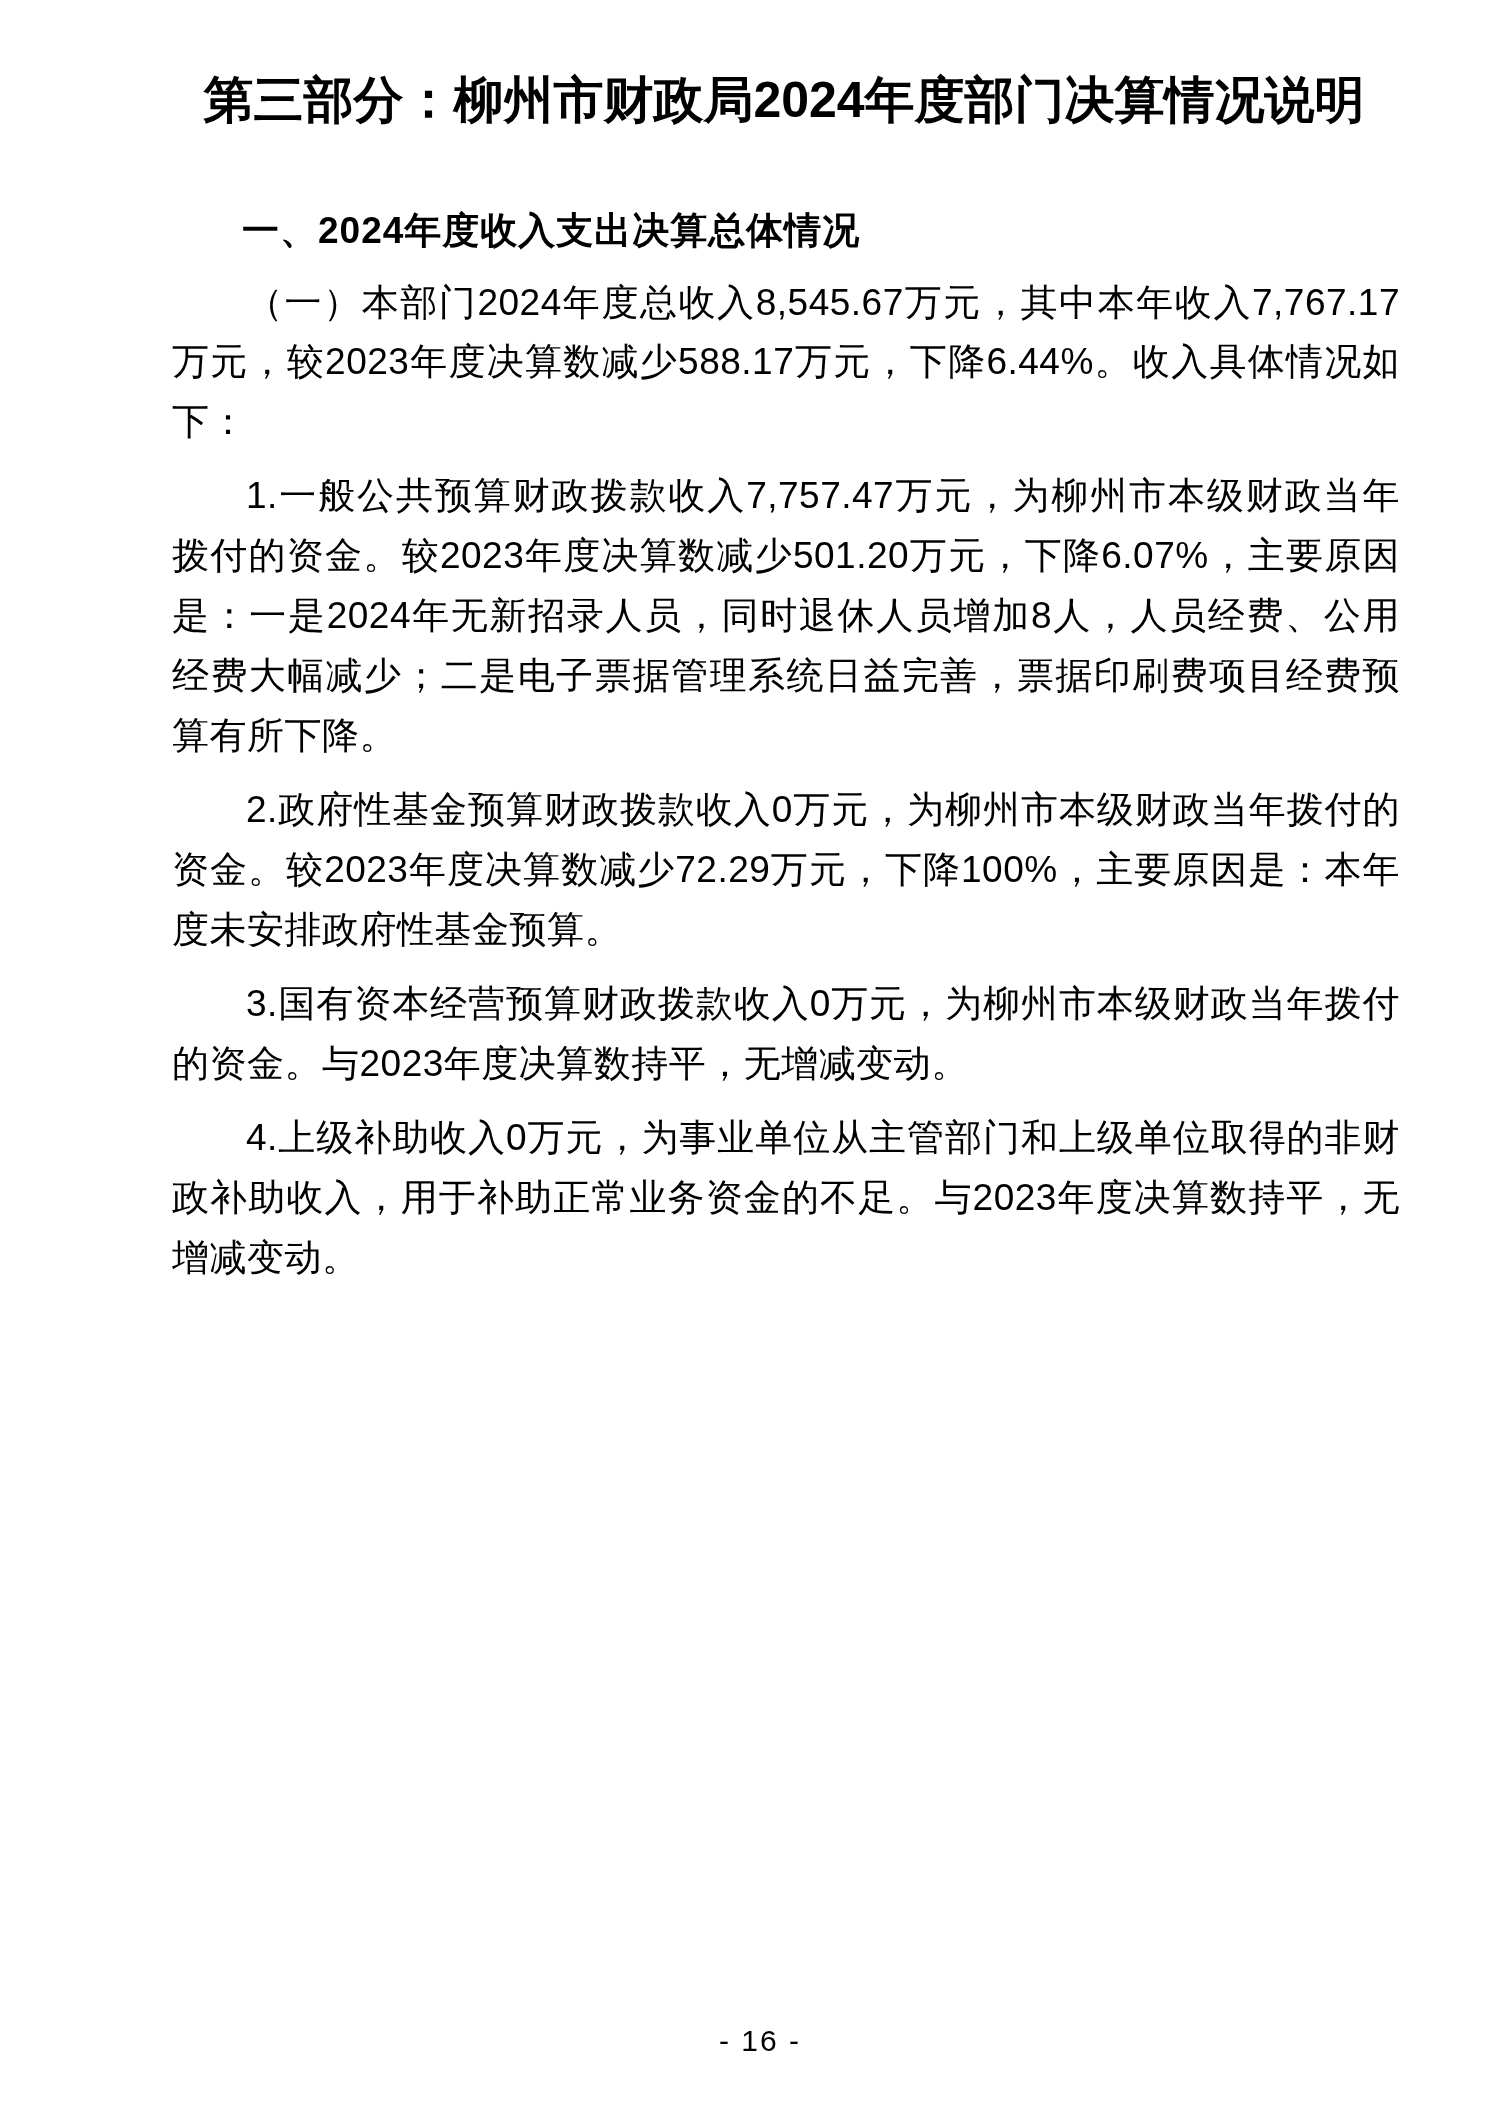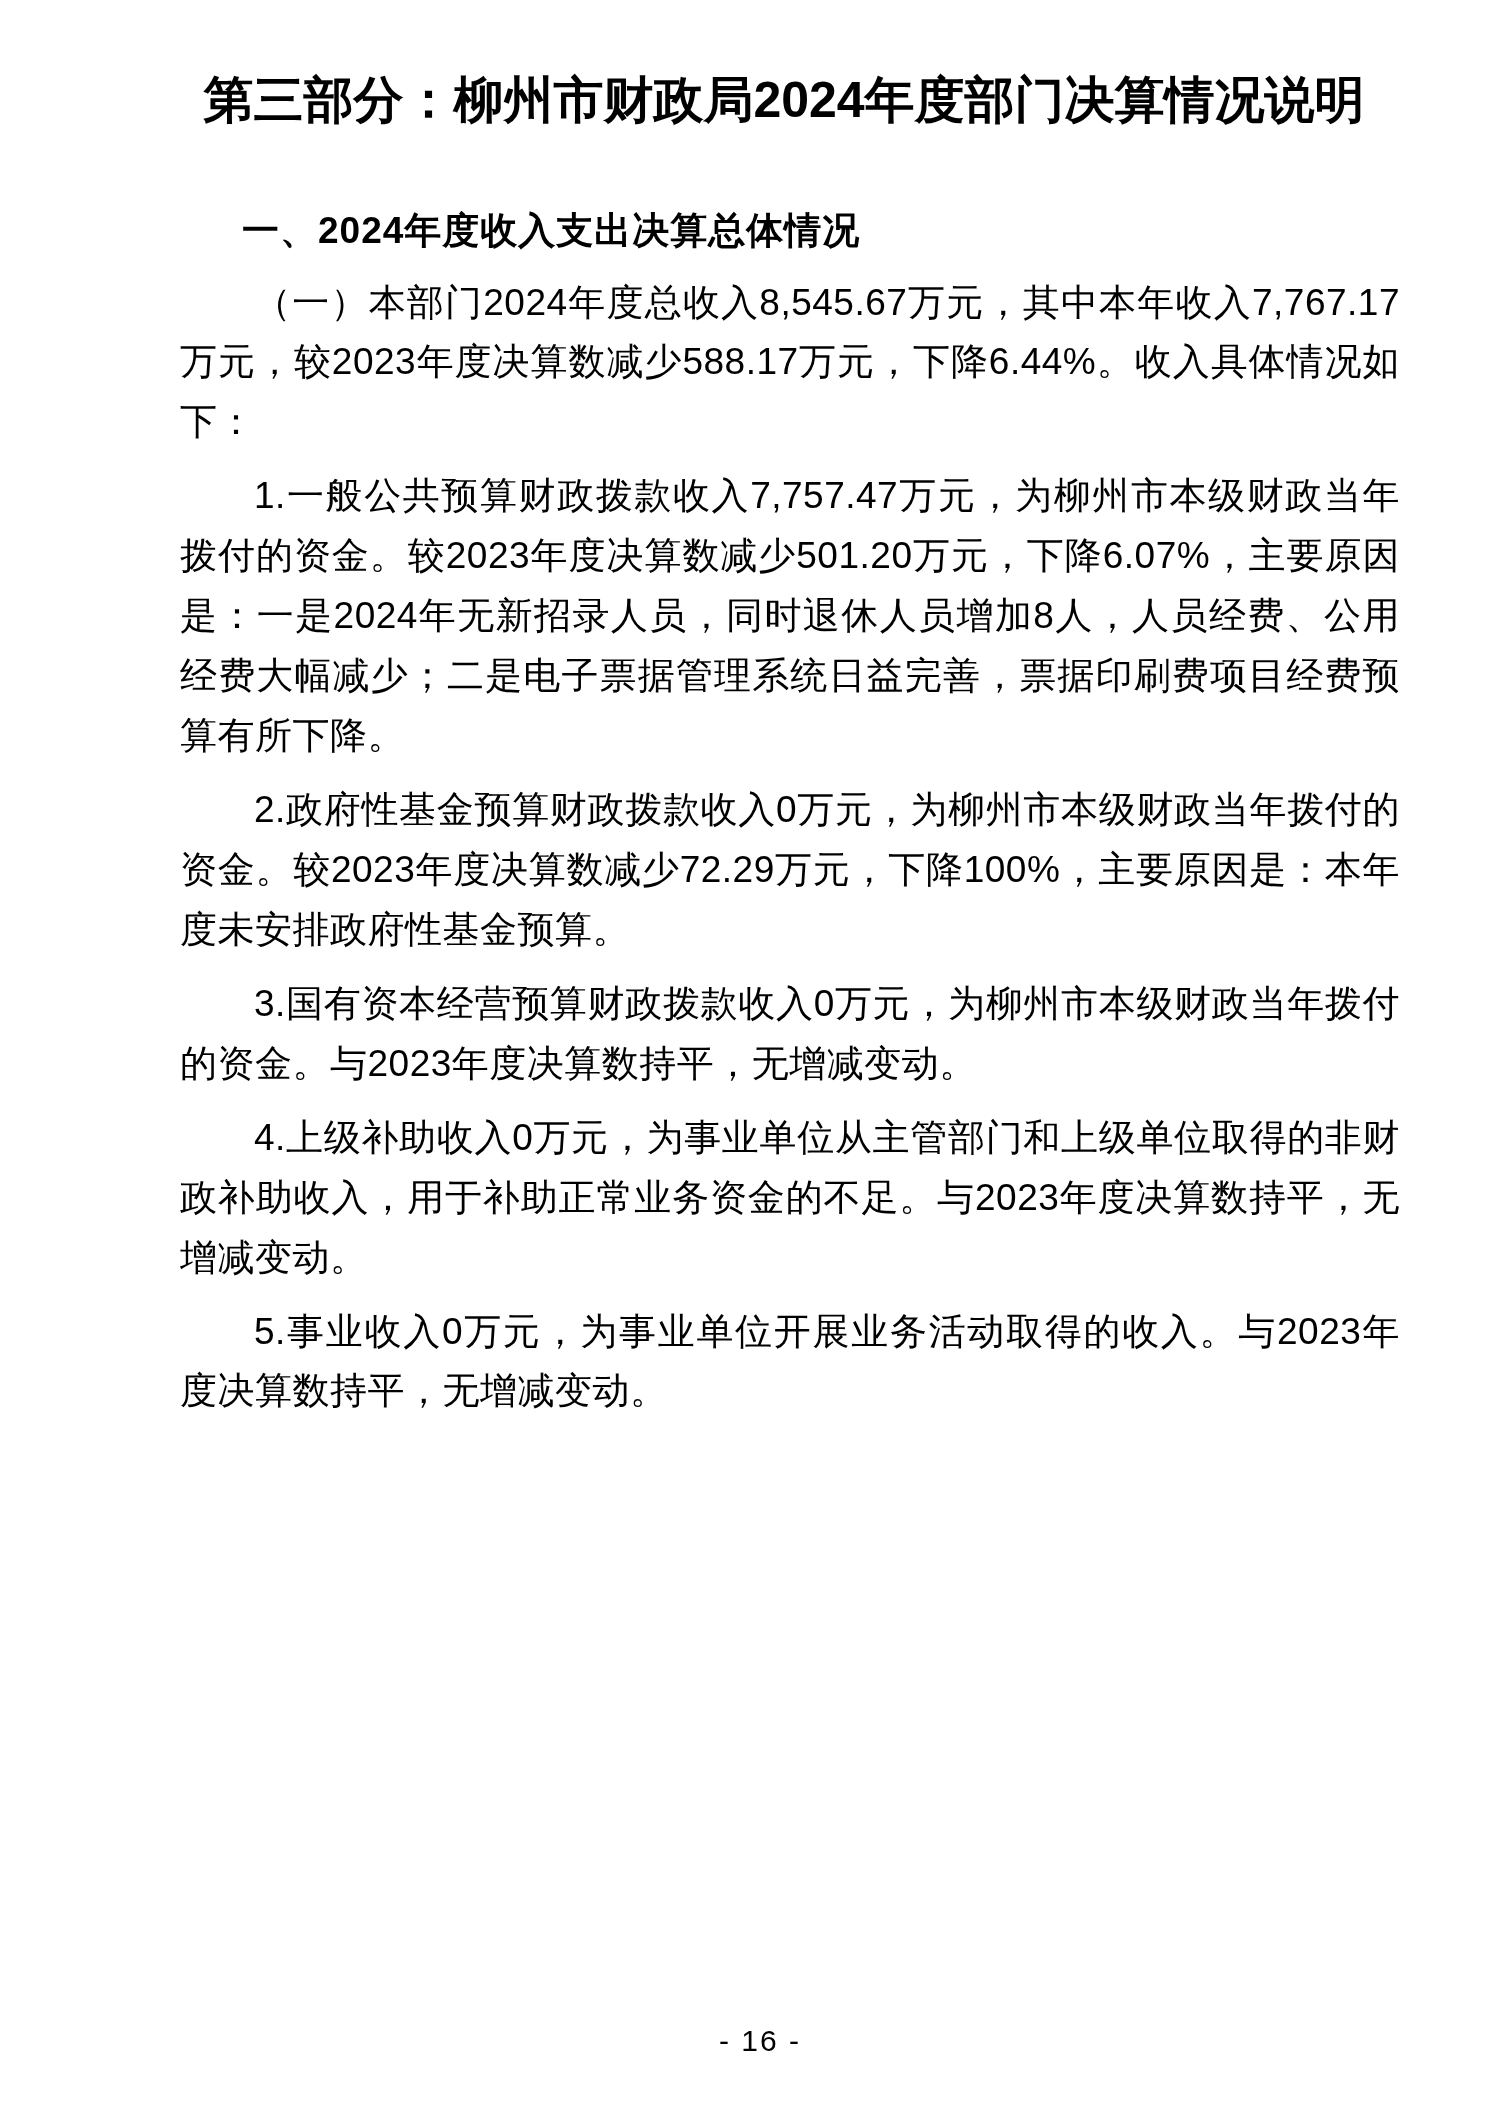--- a/index.html
+++ b/index.html
@@ -35,21 +35,21 @@
     font-size: 37px;
     font-weight: bold;
     line-height: 1.5;
     margin: 72px 0 0 0;
     text-indent: 74px;
     letter-spacing: 1px;
   }
   .para {
     font-size: 37px;
     line-height: 1.62;
-    margin: 14px 0 0 12px;
+    margin: 14px 0 0 4px;
     text-indent: 74px;
     text-align: justify;
     letter-spacing: 0.5px;
     word-break: break-all;
   }
   .page-number {
     position: absolute;
     bottom: 46px;
     left: 16px;
     width: 100%;
@@ -65,16 +65,15 @@
 
   <h1 class="doc-title">第三部分：柳州市财政局2024年度部门决算情况说明</h1>
 
   <h2 class="section-heading">一、2024年度收入支出决算总体情况</h2>
 
   <p class="para">（一）本部门2024年度总收入8,545.67万元，其中本年收入7,767.17万元，较2023年度决算数减少588.17万元，下降6.44%。收入具体情况如下：</p>
   <p class="para">1.一般公共预算财政拨款收入7,757.47万元，为柳州市本级财政当年拨付的资金。较2023年度决算数减少501.20万元，下降6.07%，主要原因是：一是2024年无新招录人员，同时退休人员增加8人，人员经费、公用经费大幅减少；二是电子票据管理系统日益完善，票据印刷费项目经费预算有所下降。</p>
   <p class="para">2.政府性基金预算财政拨款收入0万元，为柳州市本级财政当年拨付的资金。较2023年度决算数减少72.29万元，下降100%，主要原因是：本年度未安排政府性基金预算。</p>
   <p class="para">3.国有资本经营预算财政拨款收入0万元，为柳州市本级财政当年拨付的资金。与2023年度决算数持平，无增减变动。</p>
   <p class="para">4.上级补助收入0万元，为事业单位从主管部门和上级单位取得的非财政补助收入，用于补助正常业务资金的不足。与2023年度决算数持平，无增减变动。</p>
-  <p class="para">5.事业收入0万元，为事业单位开展业务活动取得的收入。与2023年度决算数持平，无增减变动。</p>
 
   <div class="page-number">- 16 -</div>
 </div>
 
 </body></html>

